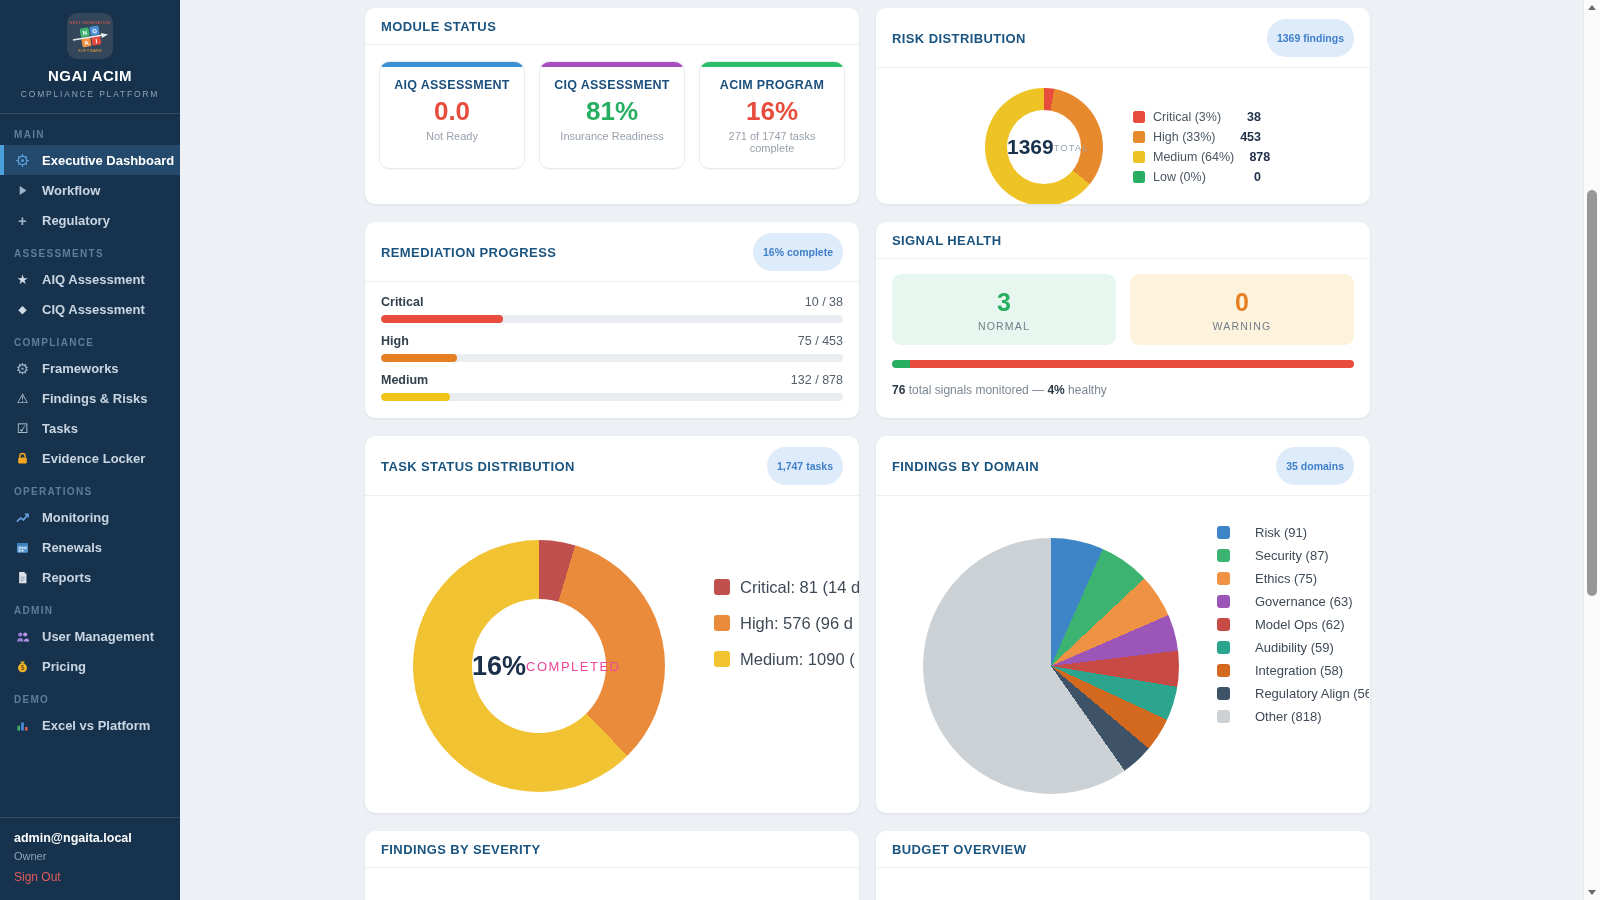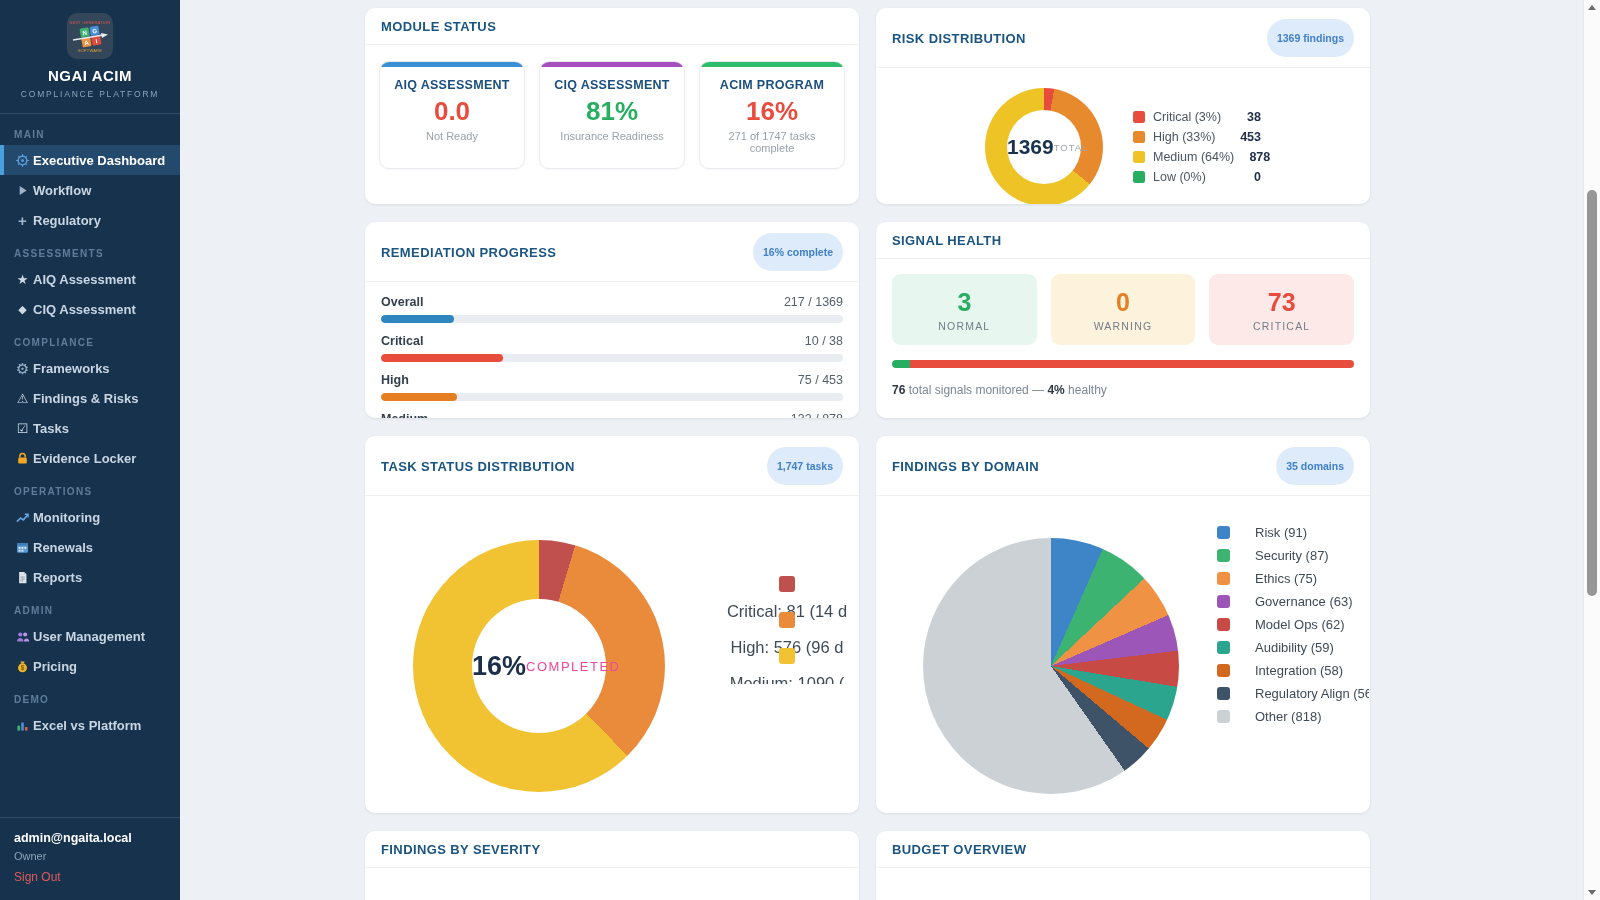--- a/index.html
+++ b/index.html
@@ -15,21 +15,21 @@
   .logo-squares { display:grid; grid-template-columns:9px 9px; gap:1px; transform:rotate(-10deg); margin:2px 0; position:relative; }
   .logo-sq { width:9px; height:9px; border-radius:1.5px; color:#fff; font-size:6px; font-weight:bold; display:flex; align-items:center; justify-content:center; }
   .logo-sq:nth-child(1){background:#3cb371;} .logo-sq:nth-child(2){background:#4a90d9;}
   .logo-sq:nth-child(3){background:#ef9243;} .logo-sq:nth-child(4){background:#e04b3f;}
   .logo-arrow { position:absolute; left:4px; top:20px; width:38px; height:8px; pointer-events:none; }
   .brand-title { text-align:center; color:#fff; font-size:15px; font-weight:bold; letter-spacing:.5px; }
   .brand-sub { text-align:center; color:#8ea5ba; font-size:8.5px; letter-spacing:1.8px; margin-top:5px; }
   .side-divider { border-bottom:1px solid rgba(255,255,255,.12); margin-top:14px; }
   .nav { flex:0 0 auto; padding-top:2px; }
   .nav-section-label { margin:13px 0 5px 14px; font-size:10px; font-weight:bold; letter-spacing:1.3px; color:#5f7d99; }
-  .nav-item { height:30px; display:flex; align-items:center; gap:2px; padding-left:14px; cursor:pointer; }
+  .nav-item { height:30px; display:flex; align-items:center; gap:11px; padding-left:14px; cursor:pointer; }
   .nav-item .ni-icon { width:17px; display:flex; align-items:center; justify-content:center; flex:0 0 17px; }
   .nav-item .ni-label { font-size:13px; font-weight:600; color:#c9d6e2; white-space:nowrap; }
   .nav-item.active { background:#234a6d; border-left:4px solid #4aa0dc; padding-left:10px; }
   .nav-item.active .ni-label { color:#fff; font-weight:bold; }
   .glyph { font-size:13px; color:#cfdae5; line-height:1; }
   .glyph.gear { font-size:15px; color:#9fb4c8; }
   .glyph.plus { font-size:15px; font-weight:bold; color:#9fb4c8; }
   .glyph.diamond { font-size:11px; }
   .side-footer { margin-top:auto; border-top:1px solid rgba(255,255,255,.12); padding:13px 14px 16px; }
   .sf-email { color:#fff; font-size:12.5px; font-weight:bold; }
@@ -85,21 +85,21 @@
   .sig-caption { margin-top:15px; text-align:left; font-size:12px; color:#7b8794; }
   .sig-caption b { color:#2c3845; }
 
   
   .task-body { position:relative; height:340px; }
   .task-donut { width:252px; height:252px; position:absolute; left:48px; top:44px; }
   .task-donut .donut-hole { width:134px; height:134px; }
   .task-center-value { font-size:27px; font-weight:bold; color:#1c2f4a; }
   .task-center-label { font-size:13px; letter-spacing:1.5px; color:#ec4899; margin-top:1px; }
   .task-legend { position:absolute; left:349px; top:80px; width:146px; overflow:hidden; }
-  .tl-row { display:flex; align-items:center; gap:10px; margin-bottom:14px; height:22px;flex-direction:column; }
+  .tl-row { display:flex; align-items:center; gap:10px; margin-bottom:14px; height:22px; }
   .tl-sq { width:16px; height:16px; border-radius:3px; flex:0 0 16px; }
   .tl-label { font-size:16.5px; color:#3f4a57; white-space:nowrap; }
 
   
   .dom-body { position:relative; height:340px; }
   .dom-pie { width:256px; height:256px; border-radius:50%; position:absolute; left:47px; top:42px; }
   .dom-legend { position:absolute; left:341px; top:30px; width:152px; overflow:hidden; }
   .dl-row { display:flex; align-items:center; gap:25px; margin-bottom:10px; height:13px; }
   .dl-sq { width:13px; height:13px; border-radius:3px; flex:0 0 13px; }
   .dl-label { font-size:13px; color:#3f4a57; white-space:nowrap; }
@@ -344,29 +344,20 @@
       </div>
     </section>
 
     <section class="card">
       <div class="card-header">
         <div class="card-title">REMEDIATION PROGRESS</div>
         <div class="badge">16% complete</div>
       </div>
       <div class="rem-body">
 
-          <div class="rem-row">
-            <div class="rem-head">
-              <span class="rem-label">Overall</span>
-              <span class="rem-value">217 / 1369</span>
-            </div>
-            <div class="rem-track">
-              <div class="rem-fill" style="width: 15.851%; background: rgb(46, 134, 193);"></div>
-            </div>
-          </div>
 
           <div class="rem-row">
             <div class="rem-head">
               <span class="rem-label">Critical</span>
               <span class="rem-value">10 / 38</span>
             </div>
             <div class="rem-track">
               <div class="rem-fill" style="width: 26.3158%; background: rgb(231, 76, 60);"></div>
             </div>
           </div>
@@ -403,24 +394,20 @@
             <div class="sig-box" style="background: rgb(231, 246, 238);">
               <div class="sig-num" style="color: rgb(39, 174, 96);">3</div>
               <div class="sig-label">NORMAL</div>
             </div>
 
             <div class="sig-box" style="background: rgb(253, 243, 220);">
               <div class="sig-num" style="color: rgb(230, 126, 34);">0</div>
               <div class="sig-label">WARNING</div>
             </div>
 
-            <div class="sig-box" style="background: rgb(253, 234, 232);">
-              <div class="sig-num" style="color: rgb(231, 76, 60);">73</div>
-              <div class="sig-label">CRITICAL</div>
-            </div>
           </div>
         <div class="sig-bar" style="background: linear-gradient(to right, rgb(39, 174, 96) 0%, rgb(39, 174, 96) 3.94737%, rgb(231, 76, 60) 3.94737%, rgb(231, 76, 60) 100%);"></div>
         <div class="sig-caption">
           <b>76</b><span> total signals monitored — </span><b>4%</b><span> healthy</span>
         </div>
       </div>
     </section>
 
     <section class="card">
       <div class="card-header">

